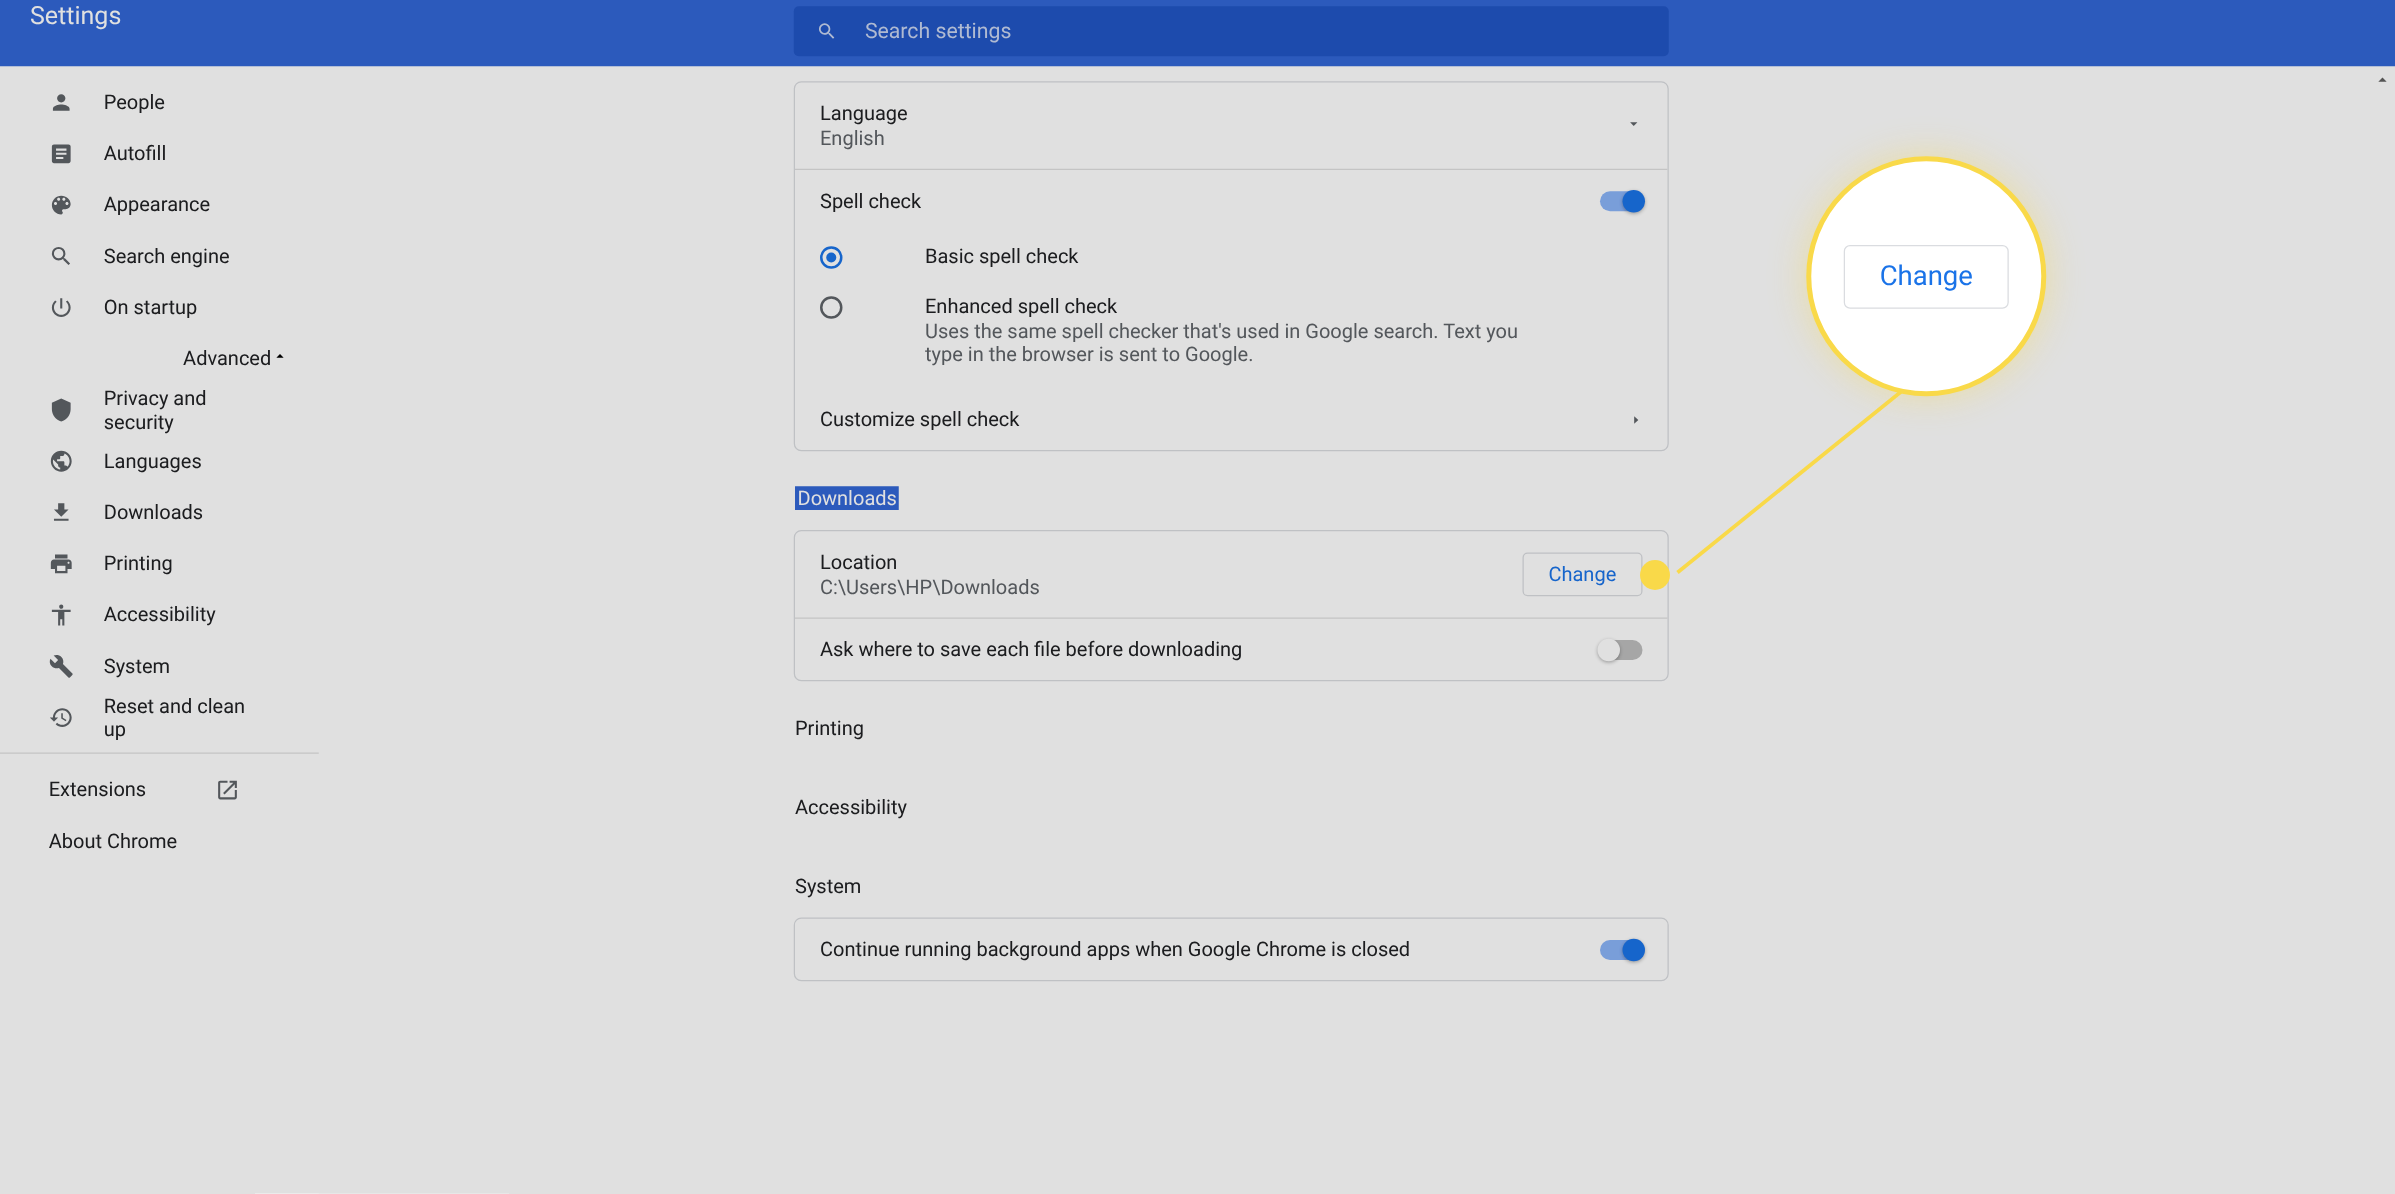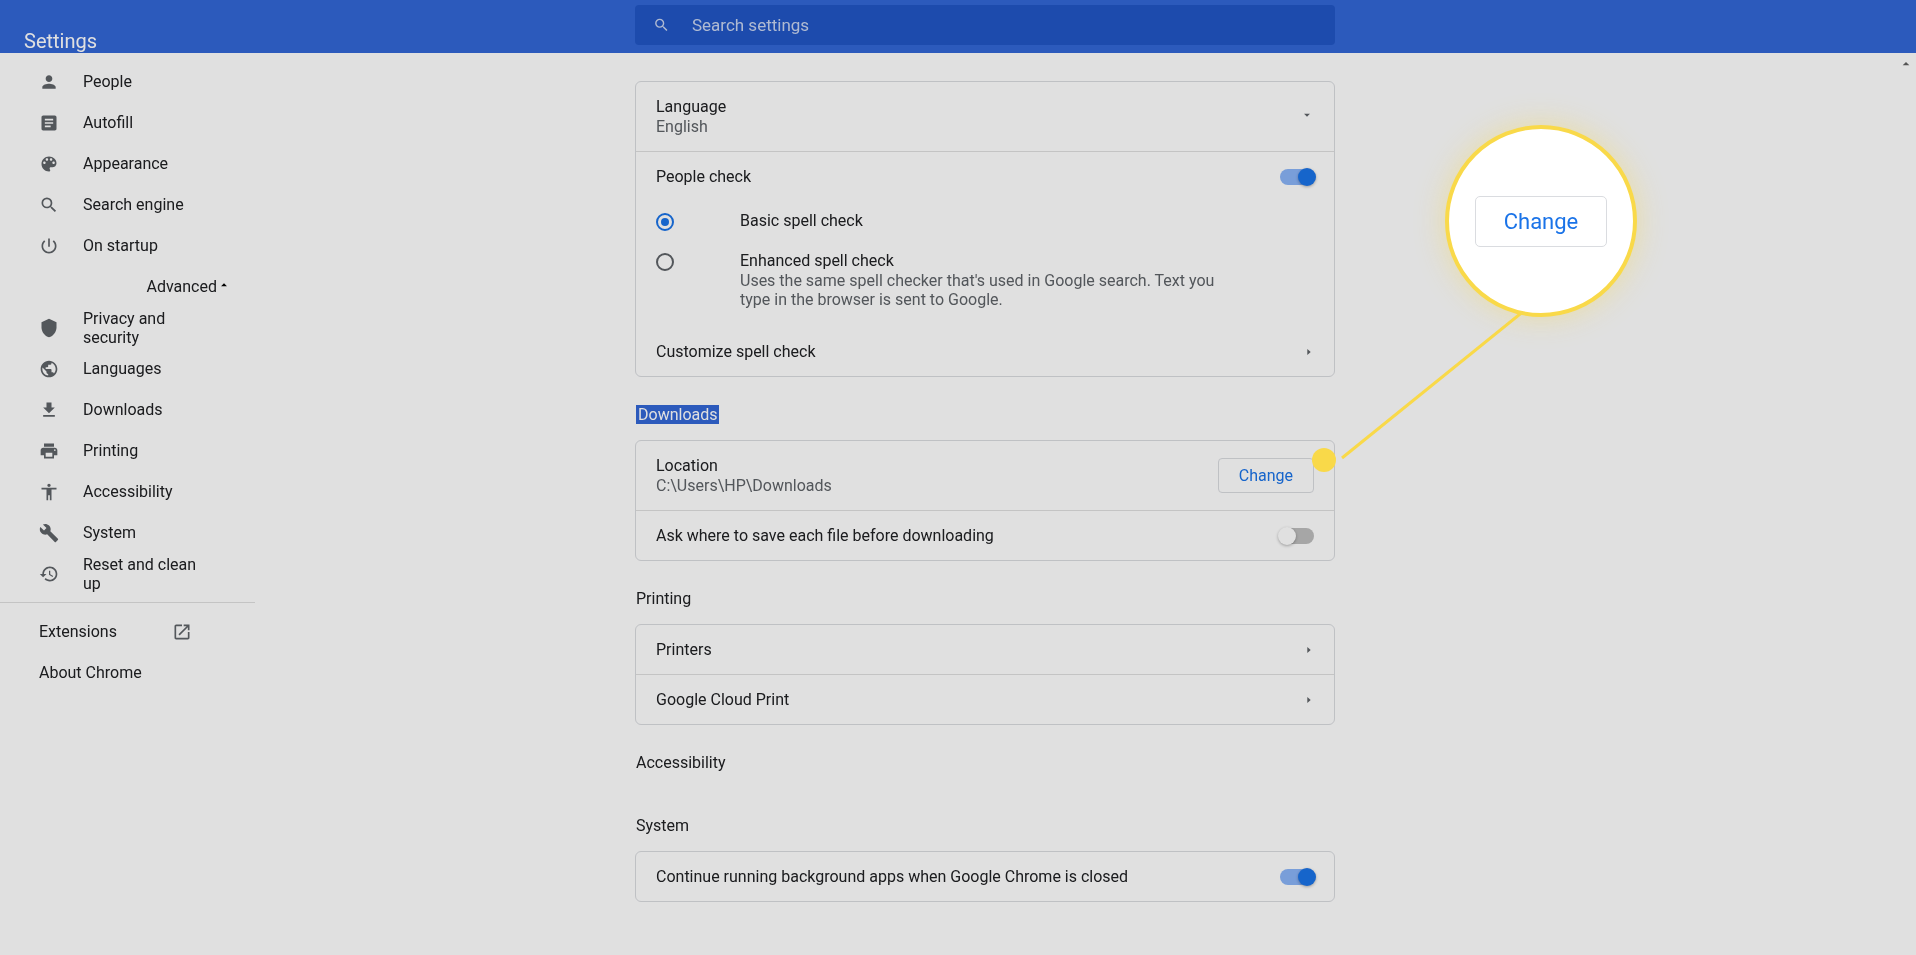--- a/index.html
+++ b/index.html
@@ -19,21 +19,21 @@
       position: absolute;
       inset: 0;
       background: rgba(0,0,0,0.12);
       z-index: 10;
       pointer-events: none;
     }
     .header {
       background: #3367d6;
       height: 53px;
       display: flex;
-      align-items: flex-end;
+      align-items: flex-start;
       padding: 0 24px;
       position: relative;
     }
     .header-title {
       color: #fff;
       font-size: 20px;
       font-weight: 400;
     }
     .search-container {
       position: absolute;
@@ -425,32 +425,32 @@
           </svg>
         </span>
     </div>
     <div class="sidebar-item">
       <span>About Chrome</span>
     </div>
   </div>
 
   <div class="content">
 
-    <div class="card" style="margin-top:28px">
+    <div class="card" style="margin-top:12px">
       <div class="card-row">
         <div class="card-row-inner">
           <span class="row-label">Language</span>
           <span class="row-sublabel">English</span>
         </div>
         <span><svg width="14" height="14" viewBox="0 0 24 24" fill="#5f6368">
               <path d="M7 10l5 5 5-5z"></path>
             </svg></span>
       </div>
       <div class="card-row">
-        <span class="row-label">People check</span>
+        <span class="row-label">Spell check</span>
         <div class="toggle on">
             <div class="toggle-knob"></div>
           </div>
       </div>
       <div class="radio-row">
         <div class="radio selected"></div>
         <div class="radio-content">
           <span class="row-label">Basic spell check</span>
         </div>
       </div>
@@ -482,34 +482,20 @@
       <div class="card-row">
         <span class="row-label">Ask where to save each file before downloading</span>
         <div class="toggle off">
             <div class="toggle-knob"></div>
           </div>
       </div>
     </div>
 
     <div class="section-title">Printing</div>
 
-    <div class="card">
-      <div class="card-row">
-        <span class="row-label">Printers</span>
-        <span><svg width="10" height="10" viewBox="0 0 24 24" fill="#5f6368">
-              <path d="M8 5l8 7-8 7z"></path>
-            </svg></span>
-      </div>
-      <div class="card-row">
-        <span class="row-label">Google Cloud Print</span>
-        <span><svg width="10" height="10" viewBox="0 0 24 24" fill="#5f6368">
-              <path d="M8 5l8 7-8 7z"></path>
-            </svg></span>
-      </div>
-    </div>
 
     <div class="section-title">Accessibility</div>
 
 
     <div class="section-title">System</div>
 
     <div class="card">
       <div class="card-row">
         <span class="row-label">Continue running background apps when Google Chrome is closed</span>
         <div class="toggle on">

